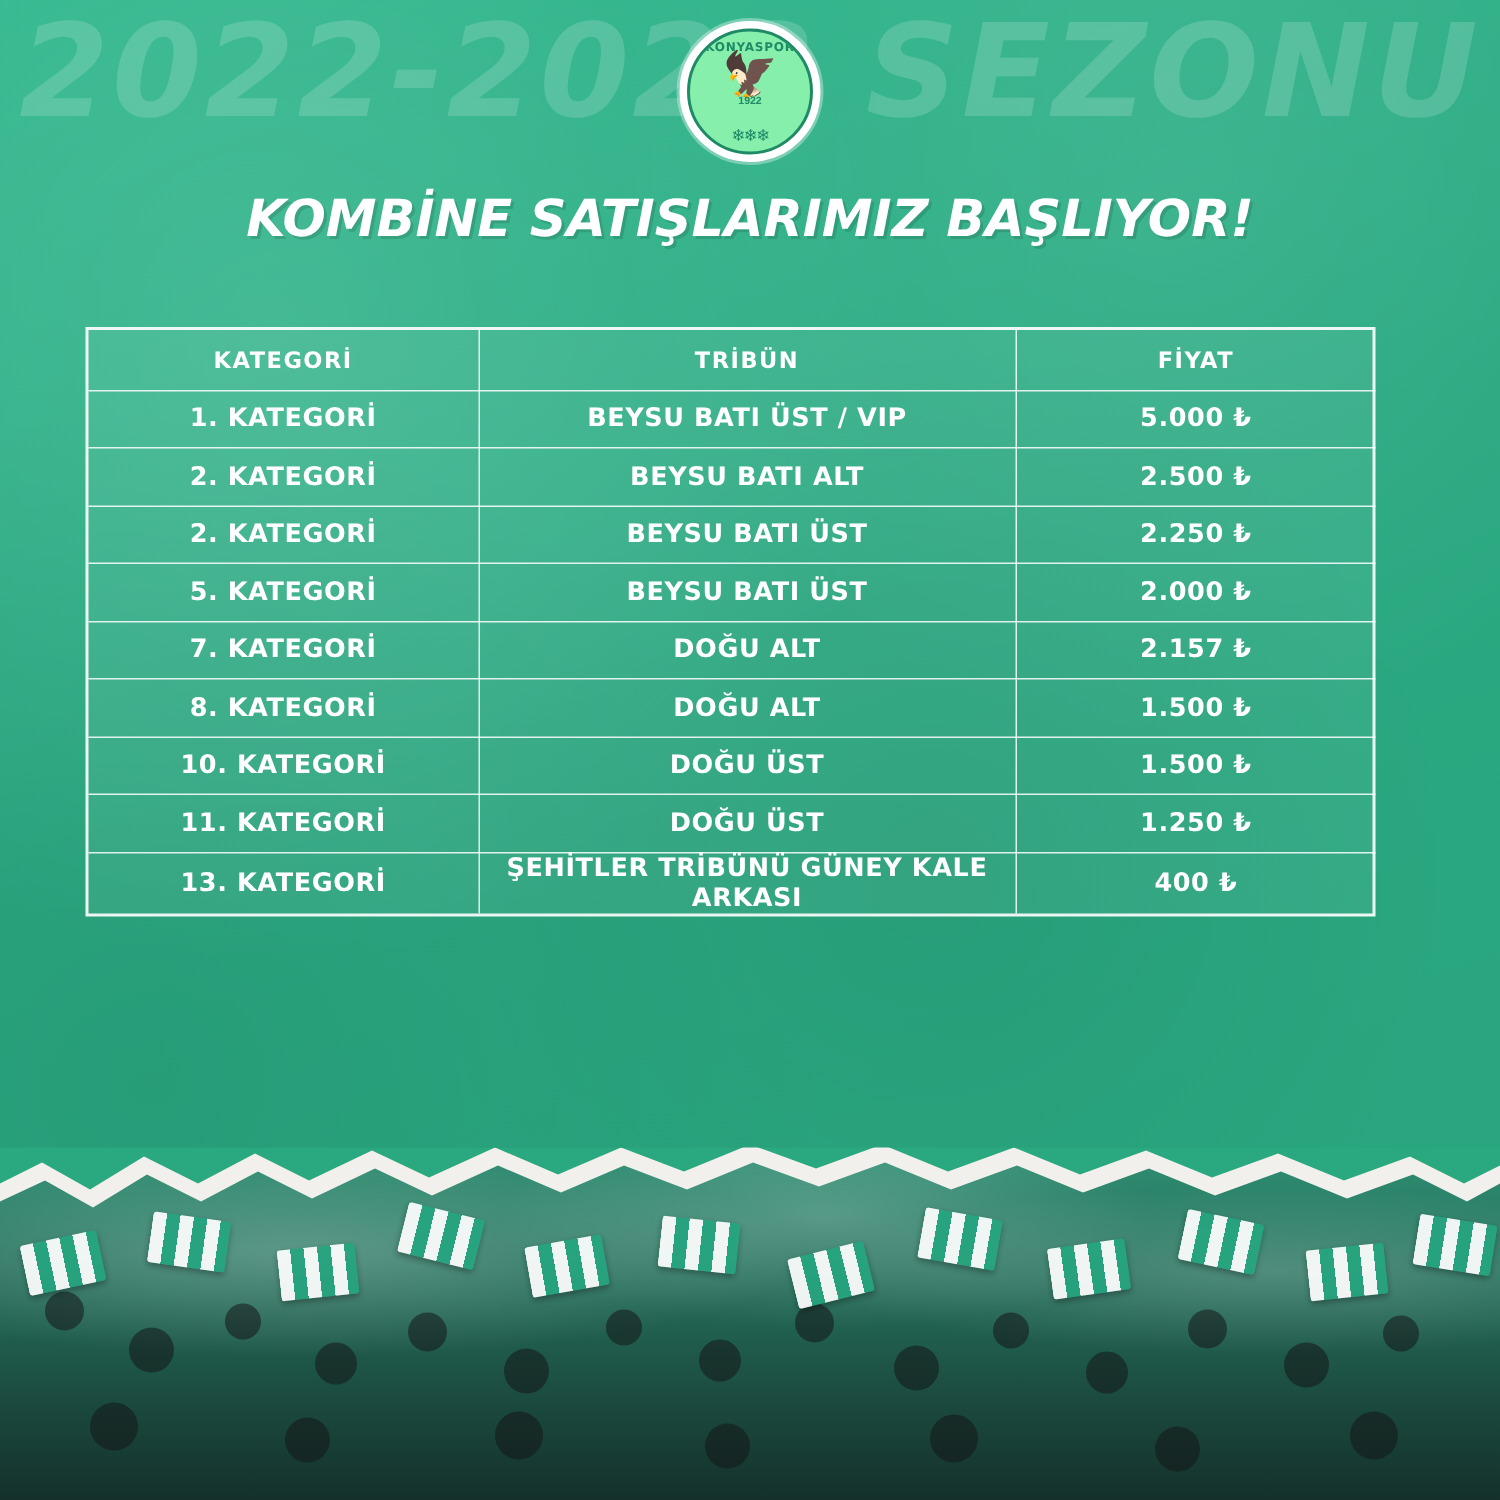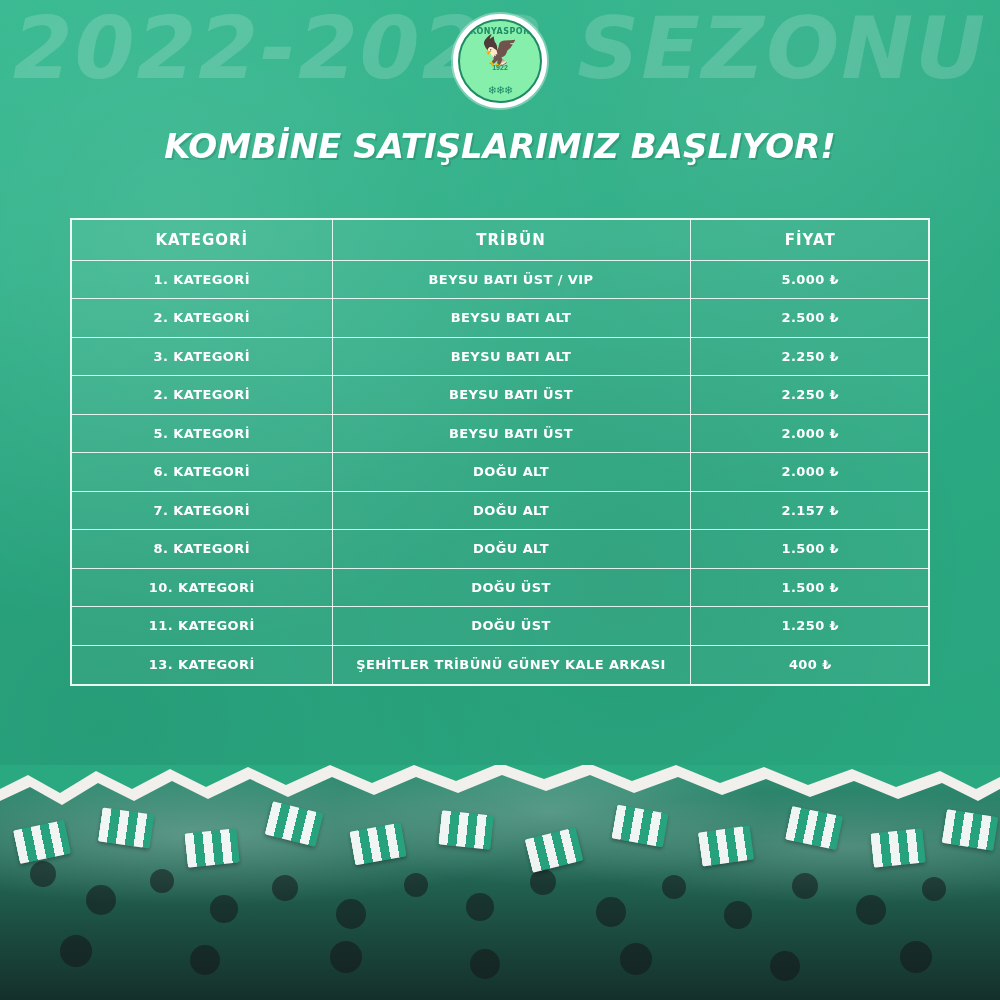--- a/index.html
+++ b/index.html
@@ -123,35 +123,35 @@
     color: #ffffff;
     letter-spacing: 0px;
     text-shadow: 2px 2px 0 rgba(0,0,0,0.12);
     white-space: nowrap;
   }
 
   
   #table-wrap {
     position: absolute;
     top: 218px;
-    left: 70px;
+    left: 57px;
     width: 860px;
     border: 2px solid rgba(255,255,255,0.9);
     background: rgba(255,255,255,0.06);
   }
   table {
     width: 100%;
     border-collapse: collapse;
     table-layout: fixed;
   }
   th, td {
     text-align: center;
     color: #ffffff;
     font-family: "DejaVu Sans", sans-serif;
-    font-size: 13px;
+    font-size: 17px;
     font-weight: bold;
     letter-spacing: 0.4px;
     padding: 0;
     height: 38.5px;
     border-bottom: 1.5px solid rgba(255,255,255,0.85);
   }
   thead th {
     height: 40px;
     font-size: 15px;
     letter-spacing: 1px;
@@ -237,37 +237,27 @@
           <td class="col-cat">1. KATEGORİ</td>
           <td class="col-trib">BEYSU BATI ÜST / VIP</td>
           <td class="col-fiyat">5.000 ₺</td>
         </tr>
         <tr>
           <td class="col-cat">2. KATEGORİ</td>
           <td class="col-trib">BEYSU BATI ALT</td>
           <td class="col-fiyat">2.500 ₺</td>
         </tr>
         <tr>
-          <td class="col-cat">3. KATEGORİ</td>
-          <td class="col-trib">BEYSU BATI ALT</td>
-          <td class="col-fiyat">2.250 ₺</td>
-        </tr>
-        <tr>
           <td class="col-cat">2. KATEGORİ</td>
           <td class="col-trib">BEYSU BATI ÜST</td>
           <td class="col-fiyat">2.250 ₺</td>
         </tr>
         <tr>
           <td class="col-cat">5. KATEGORİ</td>
           <td class="col-trib">BEYSU BATI ÜST</td>
-          <td class="col-fiyat">2.000 ₺</td>
-        </tr>
-        <tr>
-          <td class="col-cat">6. KATEGORİ</td>
-          <td class="col-trib">DOĞU ALT</td>
           <td class="col-fiyat">2.000 ₺</td>
         </tr>
         <tr>
           <td class="col-cat">7. KATEGORİ</td>
           <td class="col-trib">DOĞU ALT</td>
           <td class="col-fiyat">2.157 ₺</td>
         </tr>
         <tr>
           <td class="col-cat">8. KATEGORİ</td>
           <td class="col-trib">DOĞU ALT</td>

